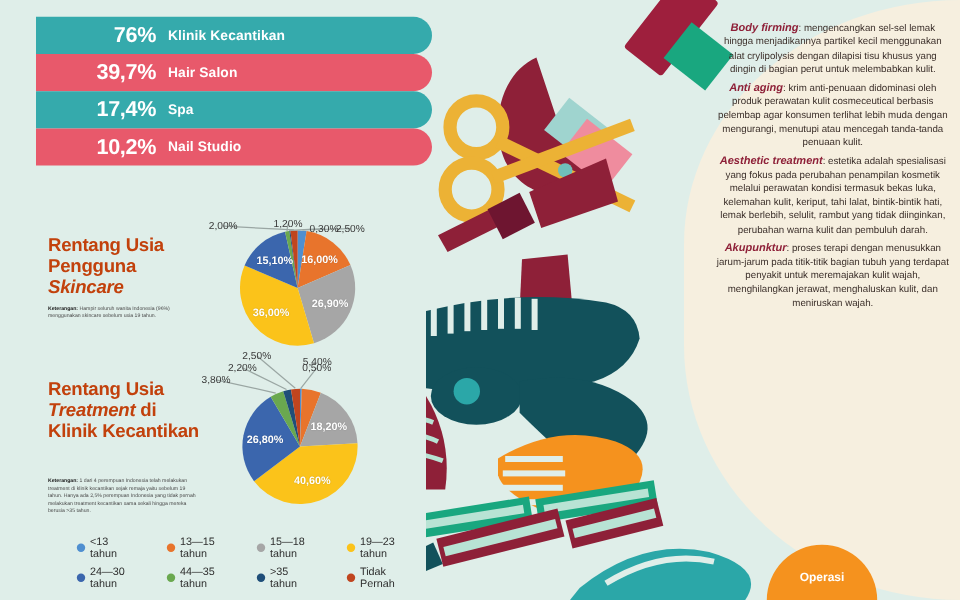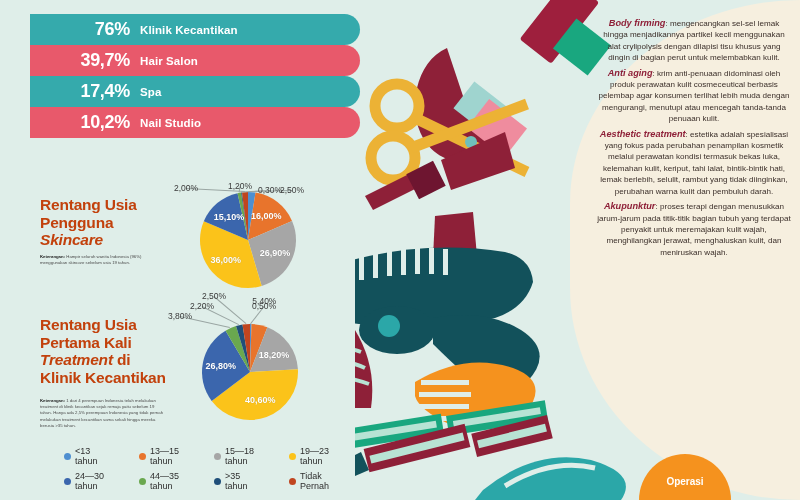--- a/index.html
+++ b/index.html
@@ -211,21 +211,20 @@
         <path d="M78,62 L122.0522220328311,42.936901249530536 A48,48 0 0,1 91.68092459855886,108.00904587283404 Z" fill="#a6a6a6"></path>
         <path d="M78,62 L91.68092459855886,108.00904587283404 A48,48 0 0,1 33.82887132643822,43.2140639918143 Z" fill="#fbc31a"></path>
         <path d="M78,62 L33.82887132643822,43.2140639918143 A48,48 0 0,1 67.52912441296593,15.155995426940137 Z" fill="#3b66ad"></path>
         <path d="M78,62 L67.52912441296593,15.155995426940137 A48,48 0 0,1 71.08748243749189,14.500346307072753 Z" fill="#6aa84f"></path>
         <path d="M78,62 L71.08748243749189,14.500346307072753 A48,48 0 0,1 71.98400478891334,14.37849433690507 Z" fill="#1f4e79"></path>
         <path d="M78,62 L71.98400478891334,14.37849433690507 A48,48 0 0,1 77.99999999999994,14 Z" fill="#c0451f"></path>
       </svg><div class="leader" style="left: 122px; top: 12px; width: 40.172px; transform: rotate(178.358deg);"></div><div class="out-lbl" style="left: 122px; top: 12px; transform: translate(-50%, -50%);">2,50%</div><div class="pie-lbl" style="left: 96.2401px; top: 38.485px; transform: translate(-50%, -50%);">16,00%</div><div class="pie-lbl" style="left: 104.967px; top: 74.5865px; transform: translate(-50%, -50%);">26,90%</div><div class="pie-lbl" style="left: 55.8008px; top: 81.8205px; transform: translate(-50%, -50%);">36,00%</div><div class="pie-lbl" style="left: 58.9583px; top: 39.1292px; transform: translate(-50%, -50%);">15,10%</div><div class="leader" style="left: 70px; top: 8px; width: 5.8773px; transform: rotate(98.6022deg);"></div><div class="out-lbl" style="left: 70px; top: 8px; transform: translate(-50%, -50%);">1,20%</div><div class="leader" style="left: 100px; top: 12px; width: 28.6358px; transform: rotate(177.105deg);"></div><div class="out-lbl" style="left: 100px; top: 12px; transform: translate(-50%, -50%);">0,30%</div><div class="leader" style="left: 16px; top: 10px; width: 59.0046px; transform: rotate(3.00839deg);"></div><div class="out-lbl" style="left: 16px; top: 10px; transform: translate(-50%, -50%);">2,00%</div></div>
 
   <div class="sec-heading" style="left:40px; top:316px;">
     <div>Rentang Usia</div>
-    <div>Pertama Kali</div>
     <div><em>Treatment</em><span> di</span></div>
     <div>Klinik Kecantikan</div>
   </div>
   <div class="sec-note" style="left:40px; top:398px;">
     <b>Keterangan:</b><span> 1 dari 4 perempuan Indonesia telah melakukan treatment di klinik kecantikan sejak remaja yaitu sebelum 19 tahun. Hanya ada 2,5% perempuan Indonesia yang tidak pernah melakukan treatment kecantikan sama sekali hingga mereka berusia &gt;35 tahun.</span>
   </div>
 
   <div id="pie2-wrap" style="position: absolute; left: 170px; top: 300px; width: 180px; height: 130px;"><svg width="180" height="130">
         <path d="M80,72 L80,24 A48,48 0 0,1 81.50771643575017,24.023685102444887 Z" fill="#4f8fd0"></path>
         <path d="M80,72 L81.50771643575017,24.023685102444887 A48,48 0 0,1 97.38921760181819,27.260586602005873 Z" fill="#e8742c"></path>

